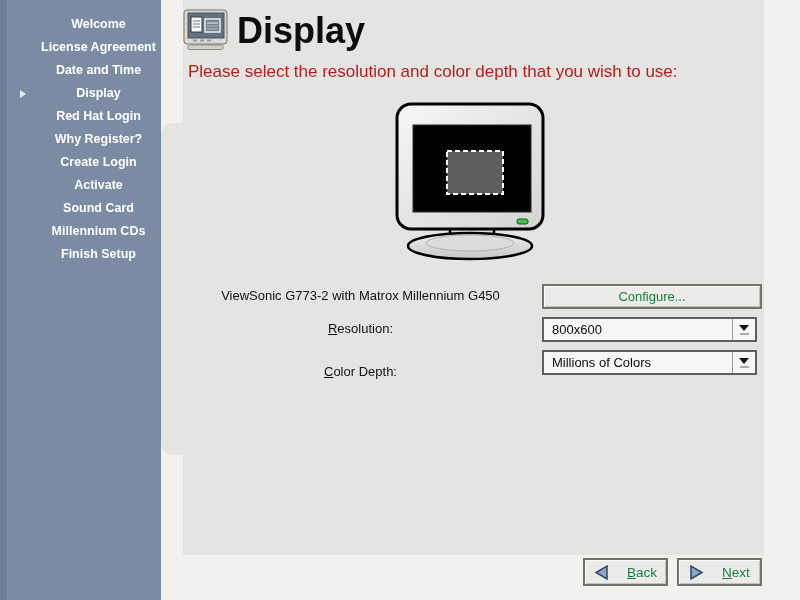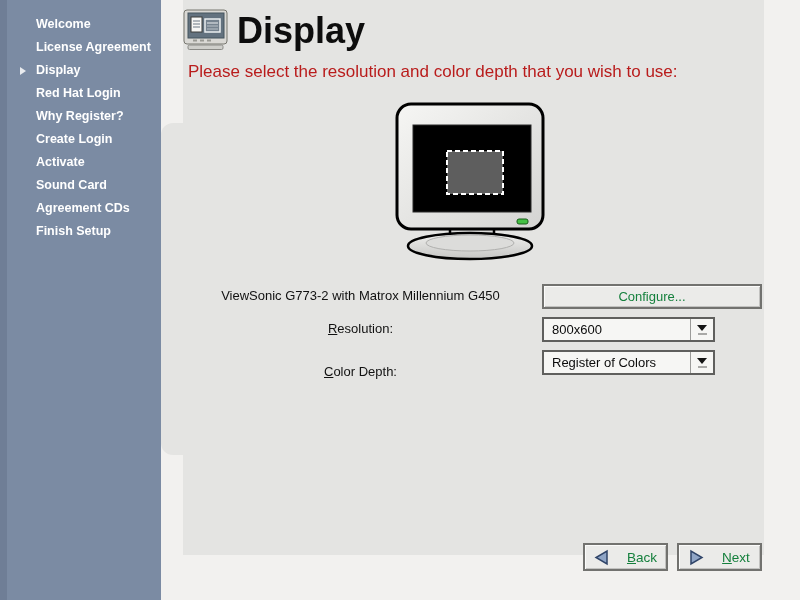--- a/index.html
+++ b/index.html
@@ -2,21 +2,21 @@
 <html><head>
 <meta charset="utf-8">
 <style>
   html,body{margin:0;padding:0;width:800px;height:600px;overflow:hidden;
     font-family:"Liberation Sans",sans-serif;-webkit-font-smoothing:antialiased;}
   #root{position:relative;width:800px;height:600px;background:#f2f1ef;}
 
   
   .sidebar{position:absolute;left:0;top:0;width:161px;height:600px;background:#7b8ba3;}
   .sidebar-edge{position:absolute;left:0;top:0;width:7px;height:600px;background:#6f7e96;}
-  .sidebar ul{list-style:none;margin:0;padding:13px 0 0 0;}
+  .sidebar ul{list-style:none;margin:0;padding:13px 0 0 0;text-align:center;}
   .sidebar li{position:relative;padding-left:36px;line-height:23px;font-size:12.5px;
     font-weight:bold;color:#ffffff;white-space:nowrap;}
   .step-arrow{position:absolute;left:20px;top:7.5px;width:0;height:0;
     border-left:6px solid #e9ebee;border-top:4.5px solid transparent;
     border-bottom:4.5px solid transparent;}
 
   
   .panel-main{position:absolute;left:183px;top:0;width:581px;height:555px;background:#e4e4e2;}
   .panel-flange{position:absolute;left:161px;top:123px;width:45px;height:332px;
     background:#e4e4e2;border-radius:12px 0 0 12px;}
@@ -32,54 +32,55 @@
 
   
   .form-label{position:absolute;left:188px;width:345px;text-align:center;font-size:13px;
     color:#111;white-space:nowrap;}
   .mnemonic{text-decoration:underline;}
   .btn{position:absolute;box-sizing:border-box;background:#ebebe9;
     border:2px solid #72726f;display:flex;align-items:center;justify-content:center;
     font-size:13px;color:#15803d;cursor:default;
     box-shadow:inset 1px 1px 0 #fbfbfa, inset -1px -1px 0 #c2c2c0;}
   .configure-btn{left:542px;top:284px;width:220px;height:25px;}
-  .combo{position:absolute;left:542px;width:173px;height:25px;box-sizing:border-box;
+  .combo{position:absolute;left:542px;width:215px;height:25px;box-sizing:border-box;
     background:#f6f6f4;border:2px solid #5f5f5d;display:flex;align-items:stretch;}
   .combo-value{flex:1;display:flex;align-items:center;padding-left:8px;font-size:13px;color:#0b0b0b;}
   .combo-arrow{width:22px;border-left:1px solid #9b9b99;display:flex;flex-direction:column;
     align-items:center;justify-content:center;background:#f6f6f4;}
   .chev{width:0;height:0;border-top:6px solid #141414;border-left:5px solid transparent;
     border-right:5px solid transparent;}
   .chev-bar{width:9px;height:2px;background:#a9a9a7;margin-top:2px;}
 
   
-  .nav-btn{width:85px;height:28px;top:543px;gap:18px;font-size:13.5px;}
+  .nav-btn{width:85px;height:28px;top:558px;gap:18px;font-size:13.5px;}
   .back-btn{left:583px;}
   .next-btn{left:677px;}
 </style>
 </head>
 <body>
 
 <div id="root">
 
   <div class="sidebar">
     <div class="sidebar-edge"></div>
     <ul>
       <li>Welcome</li>
       <li>License Agreement</li>
+      <li>Date and Time</li>
       <li>
         <span class="step-arrow"></span>
         <span>Display</span>
       </li>
       <li>Red Hat Login</li>
       <li>Why Register?</li>
       <li>Create Login</li>
       <li>Activate</li>
       <li>Sound Card</li>
-      <li>Agreement CDs</li>
+      <li>Millennium CDs</li>
       <li>Finish Setup</li>
     </ul>
   </div>
 
   <div class="panel-main"></div>
   <div class="panel-flange"></div>
 
   <svg class="header-icon" width="45" height="42" viewBox="0 0 45 42">
     <rect x="1" y="1" width="43" height="34" rx="3" fill="#dad9d5" stroke="#77766f"></rect>
     <rect x="5" y="4" width="36" height="25" fill="#63727f" stroke="#45545f"></rect>
@@ -132,21 +133,21 @@
     <div class="combo-arrow">
       <span class="chev"></span>
         <span class="chev-bar"></span>
     </div>
   </div>
 
   <div class="form-label" style="top:364px;">
     <span class="mnemonic">C</span><span>olor Depth:</span>
   </div>
   <div class="combo" style="top:350px;">
-    <div class="combo-value">Register of Colors</div>
+    <div class="combo-value">Millions of Colors</div>
     <div class="combo-arrow">
       <span class="chev"></span>
         <span class="chev-bar"></span>
     </div>
   </div>
 
   <button class="btn nav-btn back-btn">
     <svg width="15" height="17" viewBox="0 0 15 17">
       <polygon points="13,2 13,15 2,8.5" fill="#8fa5c6" stroke="#2f4468" stroke-width="1.5"></polygon>
     </svg>

